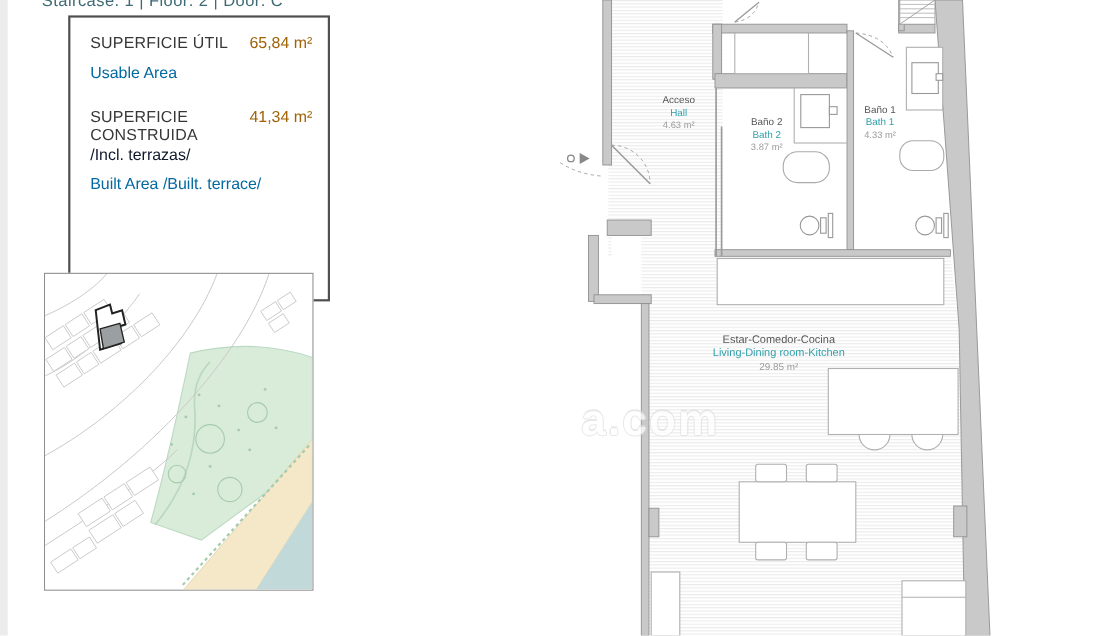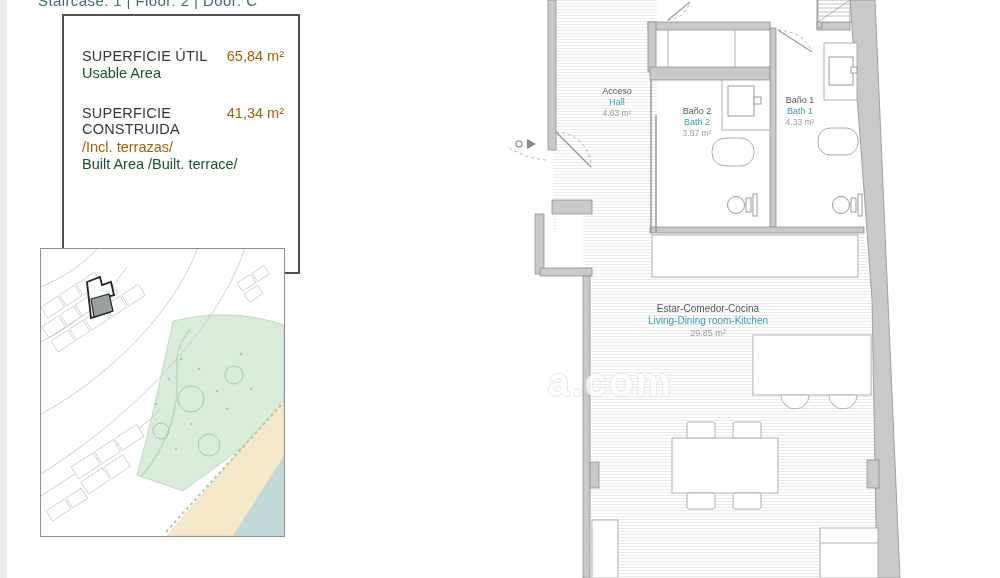--- a/index.html
+++ b/index.html
@@ -7,41 +7,41 @@
         font-family:"Liberation Sans",sans-serif;}
   .edge-strip{position:absolute;left:0;top:0;width:7px;height:578px;background:#ececec;}
 
   
   .header-line{position:absolute;left:38px;top:-8px;font-size:15px;letter-spacing:.4px;
                color:#3f6a75;white-space:nowrap;}
 
   
   .area-box{position:absolute;left:62px;top:14px;width:238px;height:260px;
             border:2px solid #4f4f4f;background:#fff;box-sizing:border-box;
-            padding:32px 14px 0 18px;}
+            padding:16px 14px 0 18px;}
   .area-row{margin-bottom:24px;}
   .area-row .line1{display:flex;justify-content:space-between;align-items:baseline;}
   .area-title{font-size:14.5px;color:#373737;letter-spacing:.2px;}
-  .area-sub{font-size:14.5px;color:#a16207;margin-top:2px;}
+  .area-sub{font-size:14.5px;color:#0f172a;margin-top:2px;}
   .area-value{font-size:14.5px;color:#a16207;white-space:nowrap;}
-  .area-trans{font-size:14.5px;color:#14532d;margin-top:1px;}
+  .area-trans{font-size:14.5px;color:#0369a1;margin-top:11px;}
 
   
   .site-map{position:absolute;left:40px;top:248px;width:243px;height:287px;
             border:1px solid #8f8f8f;background:#fff;box-sizing:content-box;overflow:hidden;}
 
   
   .floor-plan{position:absolute;left:500px;top:0;width:500px;height:420px;}
   svg text{font-family:"Liberation Sans",sans-serif;}
   .room-es{fill:#565656;}
   .room-en{fill:#33a0ad;}
   .room-area{fill:#9a9a9a;}
 
   
-  .watermark{position:absolute;left:415px;top:360px;width:258px;text-align:right;
+  .watermark{position:absolute;left:396px;top:360px;width:258px;text-align:right;
              font-size:40px;font-weight:bold;letter-spacing:2px;color:#ffffff;opacity:.75;
              text-shadow:1px 0 0 #e0e0e0,-1px 0 0 #e0e0e0,0 1px 0 #e0e0e0,0 -1px 0 #e0e0e0;
              pointer-events:none;}
 </style>
 </head>
 <body>
 
 <div class="page">
   <div class="edge-strip"></div>
 

